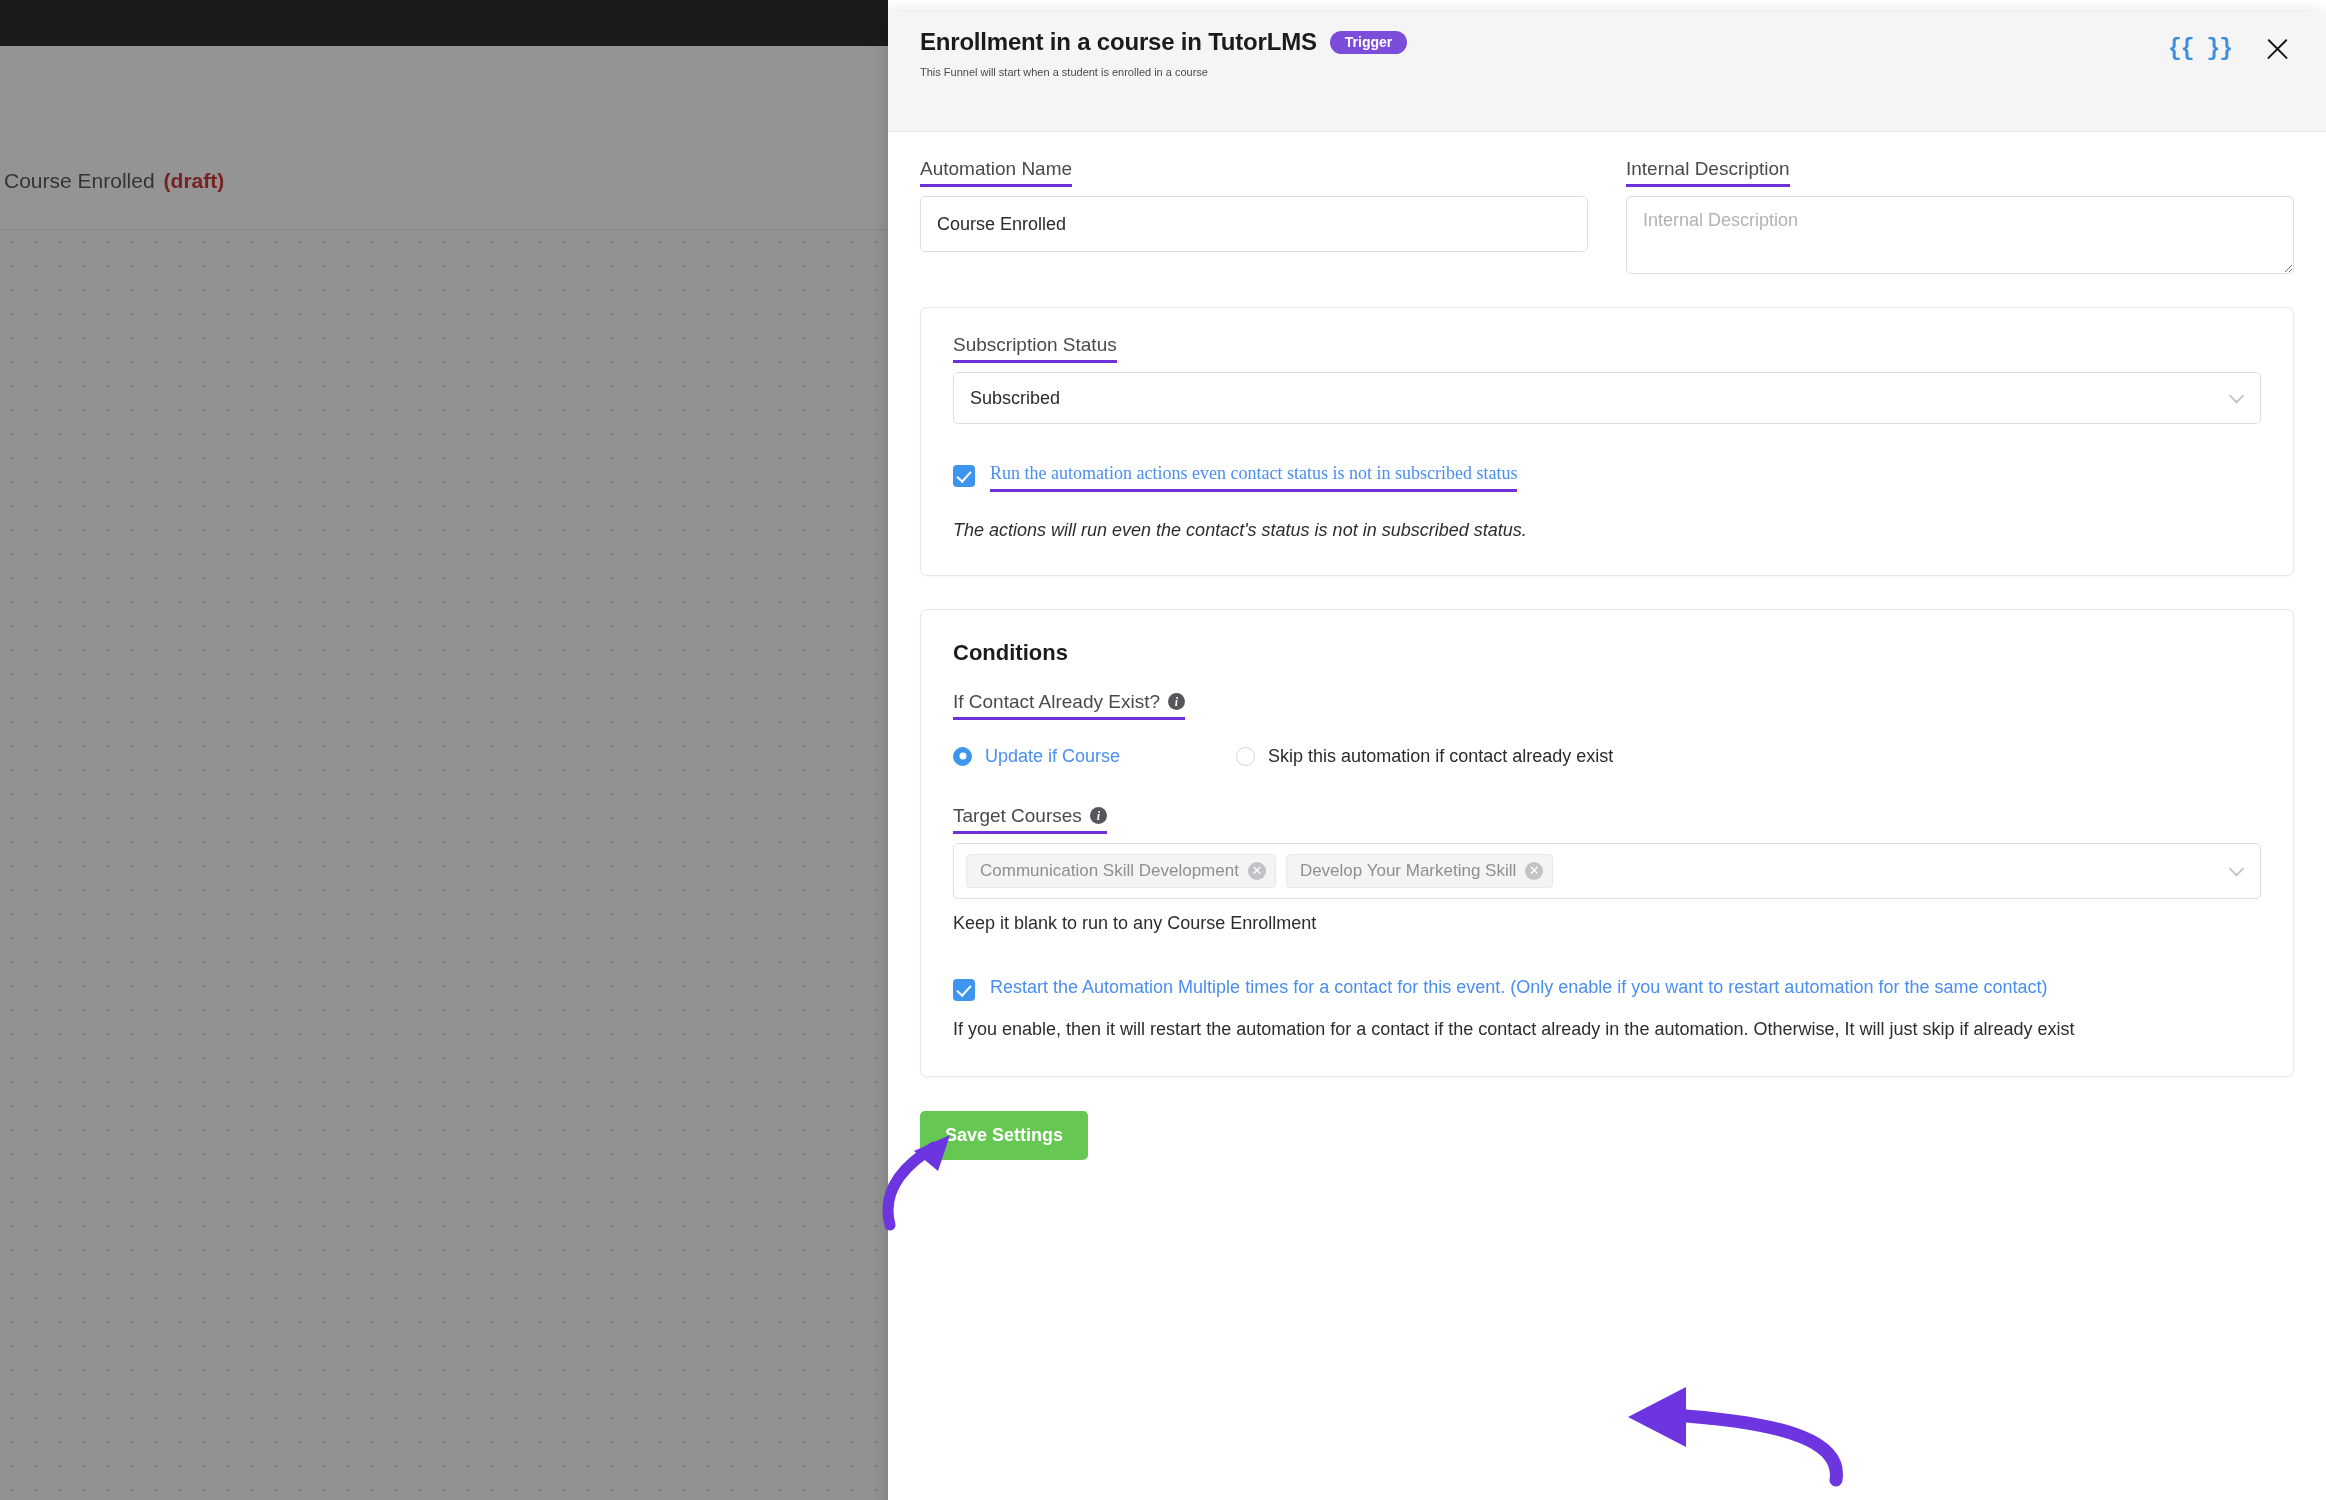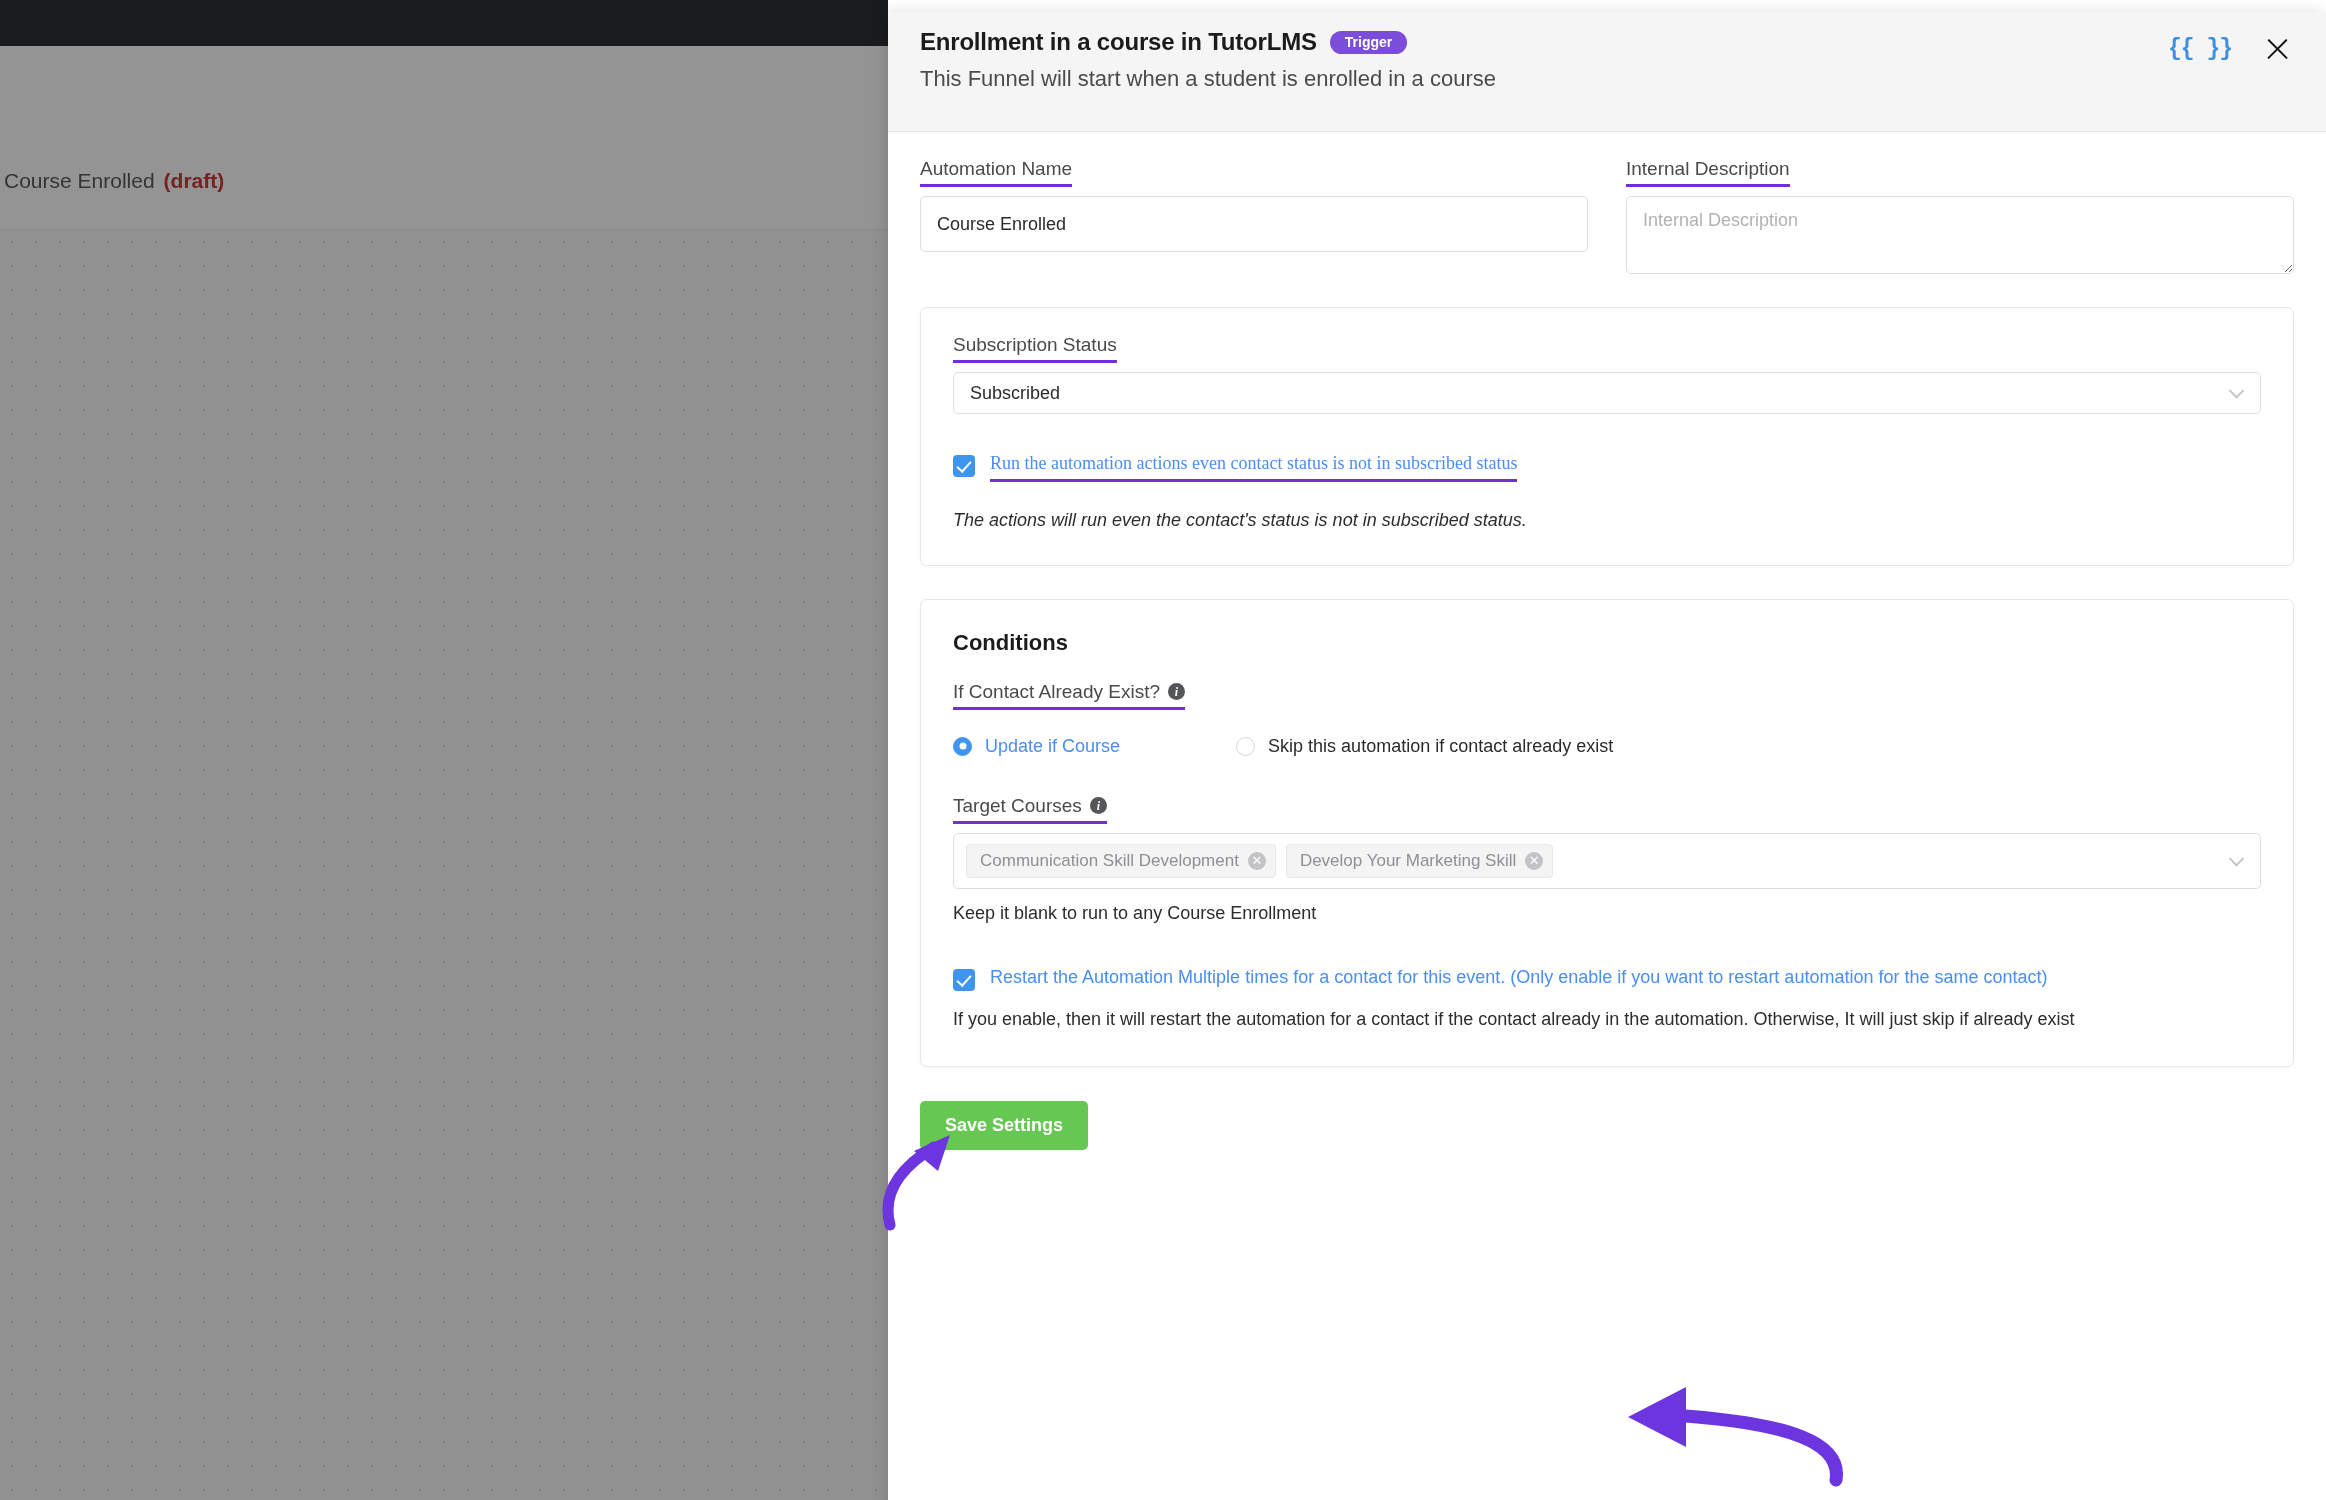--- a/index.html
+++ b/index.html
@@ -113,21 +113,21 @@
     background: #7c4ddb;
     color: #ffffff;
     font-size: 14px;
     font-weight: bold;
     border-radius: 20px;
     padding: 4px 15px 5px;
     line-height: 1;
   }
   #header-subtitle {
     margin-top: 10px;
-    font-size: 22px;
+    font-size: 11px;
     color: #4b4b4b;
   }
   #header-actions {
     position: absolute;
     right: 34px;
     top: 22px;
     display: flex;
     align-items: center;
     gap: 30px;
   }
@@ -245,21 +245,21 @@
     background: #ffffff;
     box-shadow: 0 1px 3px rgba(0,0,0,0.035);
     margin-top: 29px;
     padding: 26px 32px 34px;
   }
 
   
   .select-control {
     position: relative;
     width: 100%;
-    height: 42px;
+    height: 52px;
     border: 1px solid #dcdfe6;
     border-radius: 5px;
     background: #fff;
     display: flex;
     align-items: center;
     padding: 0 46px 0 16px;
     font-size: 18px;
     color: #2b2b2b;
     cursor: pointer;
   }

